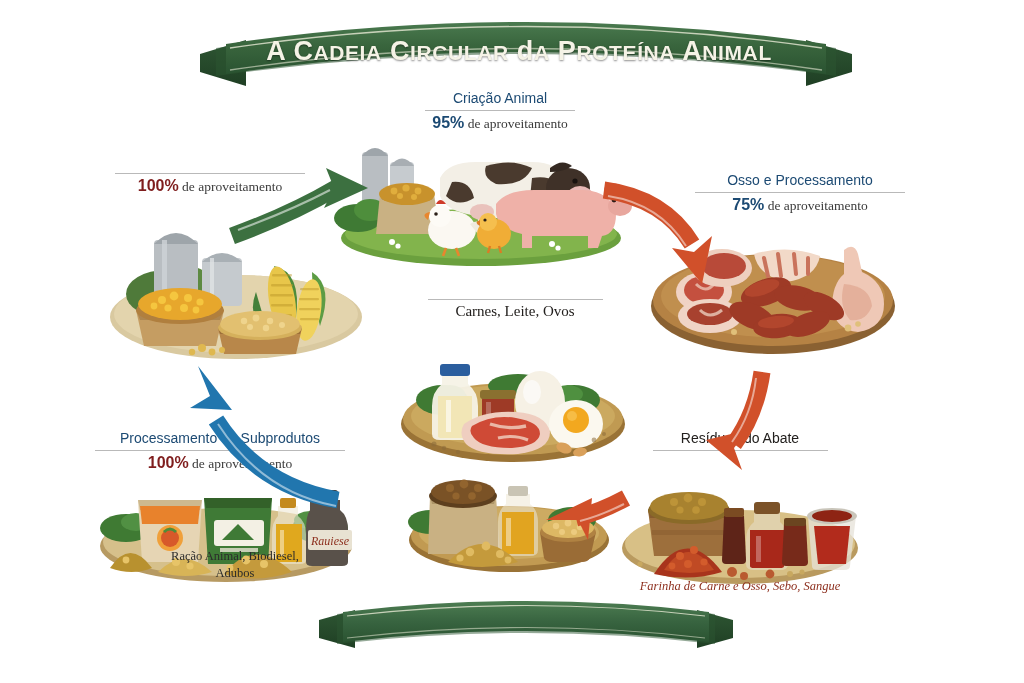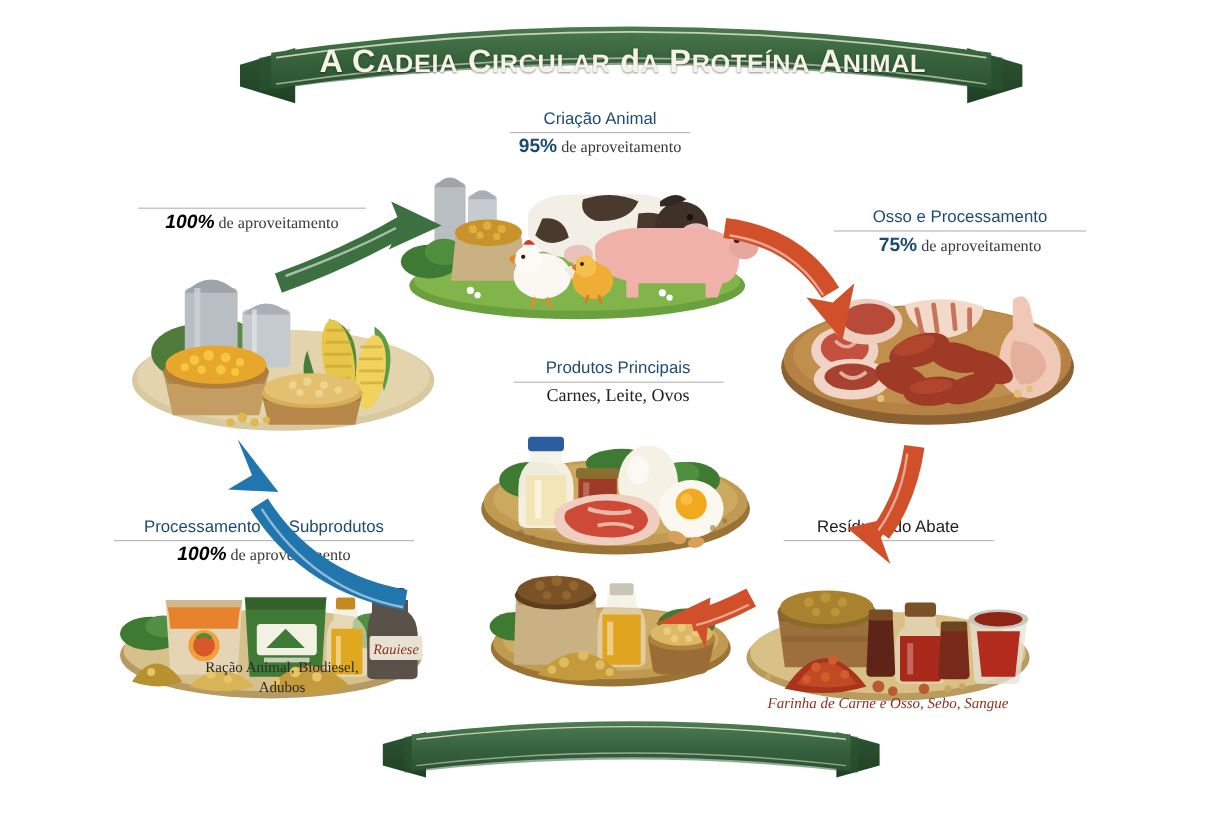--- a/index.html
+++ b/index.html
@@ -34,21 +34,21 @@
   .cap{
     position:absolute;text-align:center;font-size:12.5px;color:#2b2b2b;
     line-height:1.35;font-family:"Liberation Serif", serif;
   }
   .cap.red{color:#8d2f1e;font-style:italic;}
 
   .t-blue{color:#1c4a73;}
   .t-green{color:#3c7040;}
   .t-dark{color:#23201e;}
   .p-blue{color:#1c4a73;}
-  .p-green{color:#000000;font-style:italic;}
+  .p-green{color:#7f1d1d;}
   .p-red{color:#8d2f1e;}
 
   
   .scene{position:absolute;}
   svg{overflow:visible;}
 </style>
 </head>
 <body>
 
 <div class="banner-wrap" id="title-banner">
@@ -308,21 +308,20 @@
     <g fill="#8b6b3a" opacity=".55">
         <circle cx="36" cy="92" r="2.6"></circle>
         <circle cx="46" cy="96" r="2.2"></circle>
         <circle cx="196" cy="88" r="2.4"></circle>
         <circle cx="206" cy="82" r="2"></circle>
         <circle cx="60" cy="100" r="2.2"></circle>
       </g>
   </svg>
 </div>
 <div class="node-label" style="left:380px;top:298px;width:270px;">
-  <div class="node-title t-blue">Produtos Principais</div>
   <div class="node-rule" style="width:175px;"></div>
   <div class="node-sub" style="font-size:15px;color:#23201e;">Carnes, Leite, Ovos</div>
 </div>
 
 <div class="scene" style="left:620px;top:478px;">
   <svg width="240" height="110" viewBox="0 0 240 110">
     <ellipse cx="120" cy="70" rx="118" ry="36" fill="#b99a5f"></ellipse>
     <ellipse cx="120" cy="66" rx="115" ry="34" fill="#d8c086"></ellipse>
 
     <path d="M28,32 L110,32 L104,78 L34,78 Z" fill="#9d6f3c"></path>

